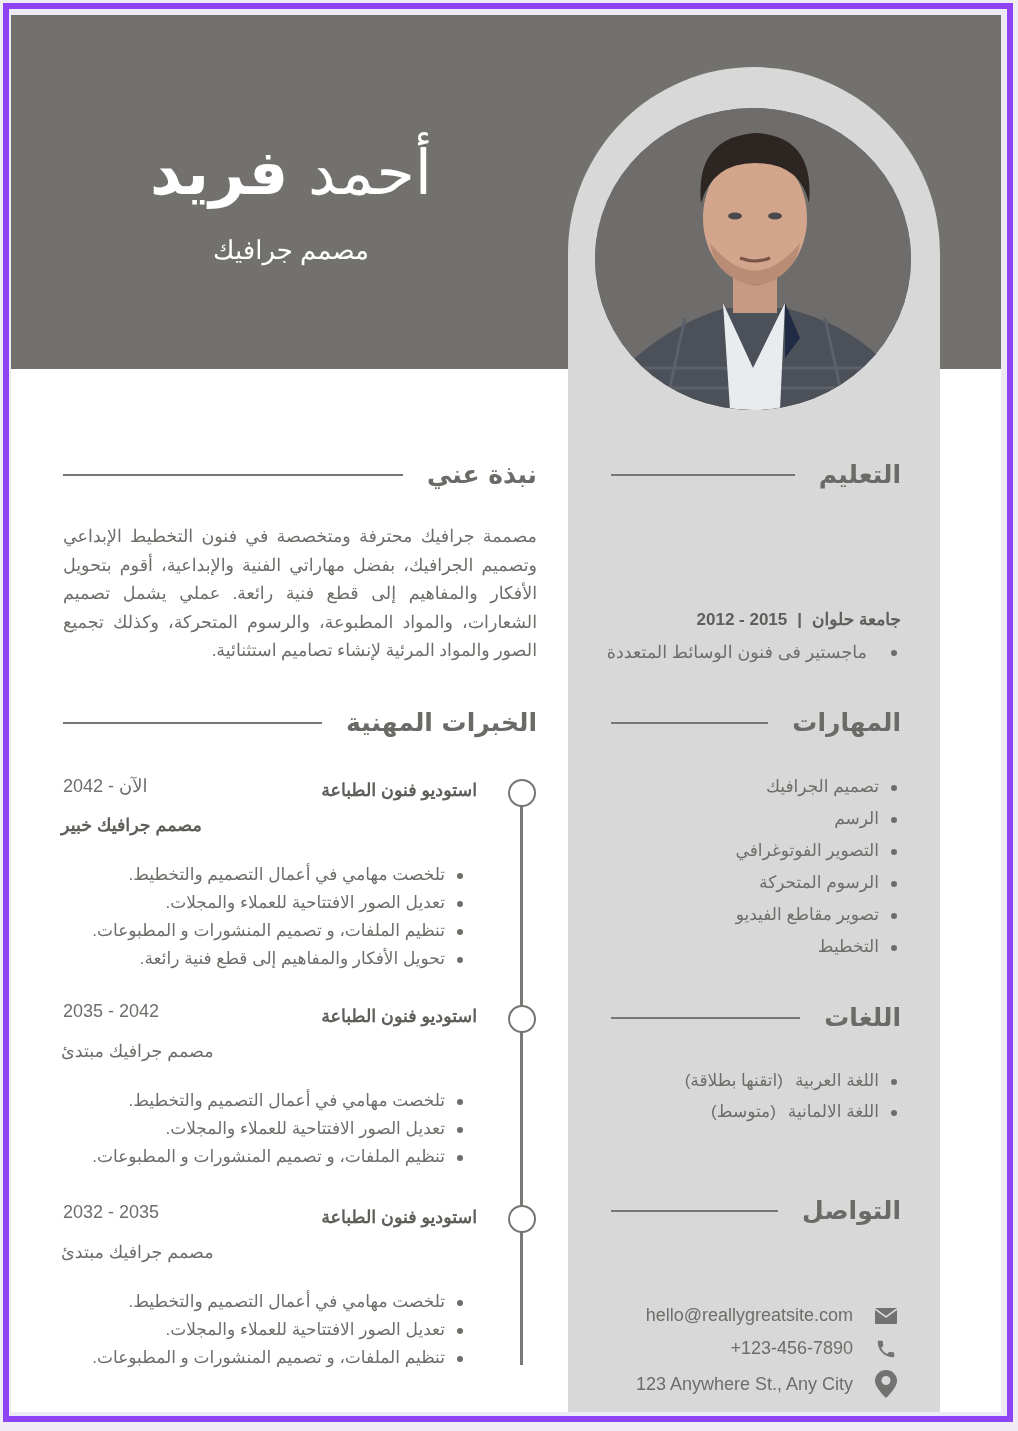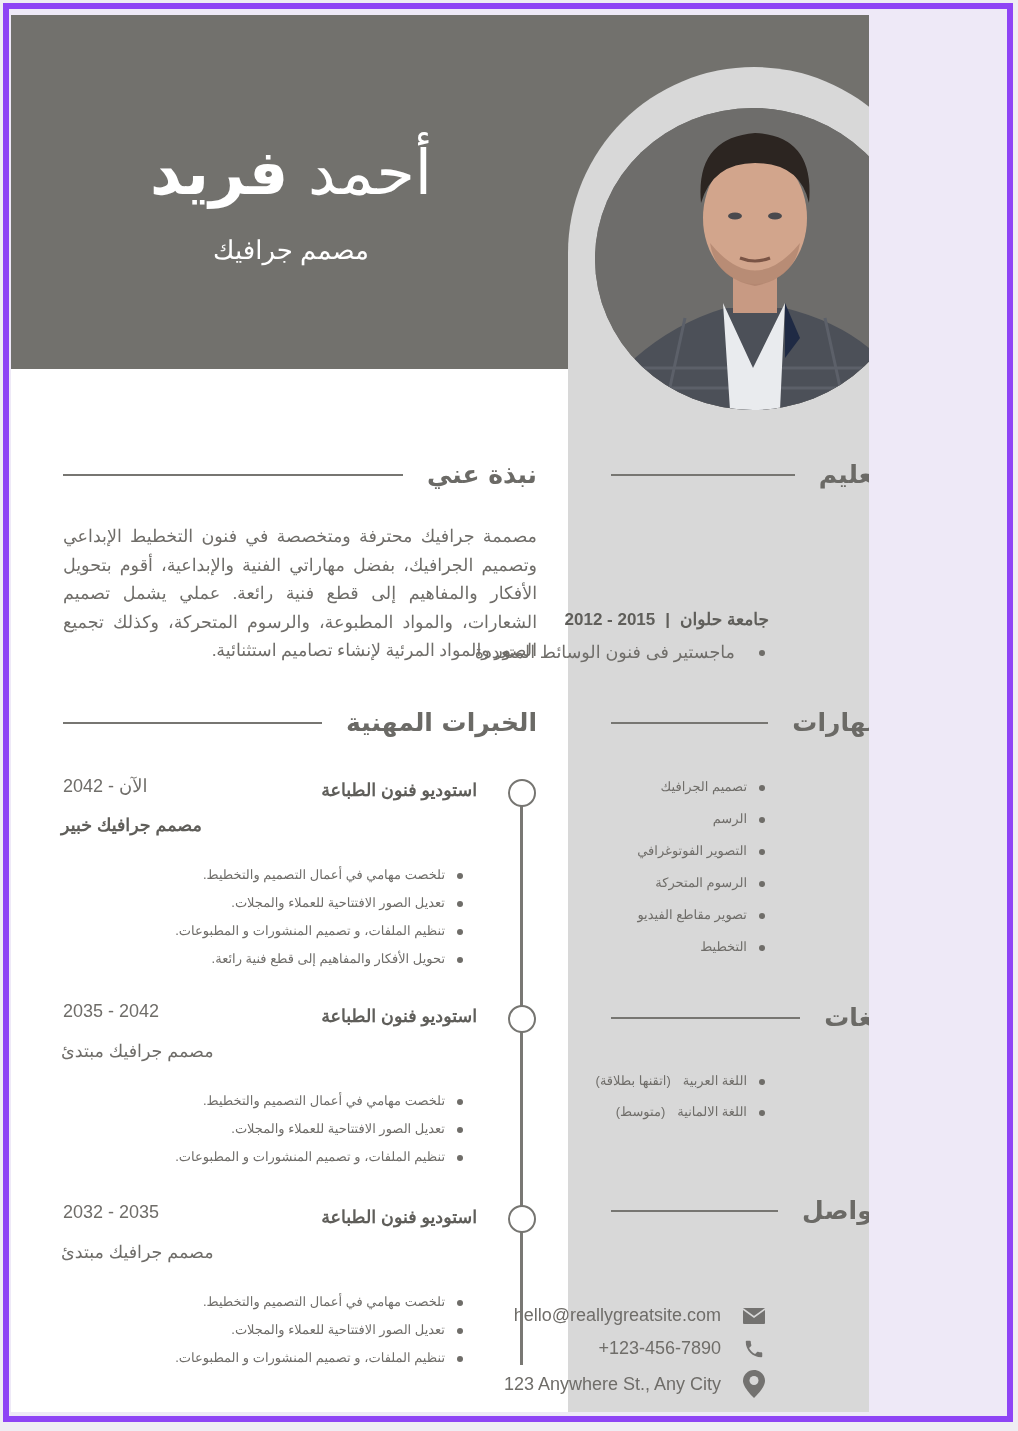--- a/index.html
+++ b/index.html
@@ -4,21 +4,21 @@
 <style>
   * { box-sizing: border-box; margin: 0; padding: 0; }
   html, body { width: 1018px; height: 1431px; overflow: hidden; background: #efedf3; }
   body { position: relative; font-family: "DejaVu Sans", sans-serif; color: #6f6d69; }
 
   .frame {
     position: absolute; left: 3px; top: 3px; width: 1010px; height: 1419px;
     border: 6px solid #8e44f5; background: #eee9f7;
   }
   .page {
-    position: absolute; left: 11px; top: 15px; width: 858px; height: 1397px;
+    position: absolute; left: 11px; top: 15px; width: 990px; height: 1397px;
     background: #ffffff; overflow: hidden;
   }
   .header-band {
     position: absolute; left: 0; top: 0; width: 990px; height: 354px; background: #72716d;
   }
   .side-col {
     position: absolute; left: 557px; top: 52px; width: 372px; height: 1345px;
     background: #d8d8d8; border-radius: 186px 186px 0 0;
   }
   .photo {
@@ -61,21 +61,21 @@
     font-family: "Liberation Sans", sans-serif;
   }
   .edu-item .head .sep { padding: 0 10px; }
   .edu-item .detail {
     font-size: 17.5px; color: #6f6d69; line-height: 30px; margin-top: 4px;
     font-family: "Liberation Sans", sans-serif;
   }
 
   ul.bullets { list-style: none; direction: rtl; }
   ul.bullets li {
-    position: relative; padding-right: 22px; font-size: 13px; color: #6f6d69;
+    position: relative; padding-right: 22px; font-size: 17px; color: #6f6d69;
     font-family: "Liberation Sans", sans-serif;
   }
   ul.bullets li::before {
     content: ""; position: absolute; right: 4px; top: 50%; width: 6px; height: 6px;
     margin-top: -2px; border-radius: 50%; background: #6f6d69;
   }
 
   .skills { position: absolute; right: 100px; top: 756px; width: 260px; }
   .skills li { line-height: 32px; }
   .langs { position: absolute; right: 100px; top: 1050px; width: 300px; }

